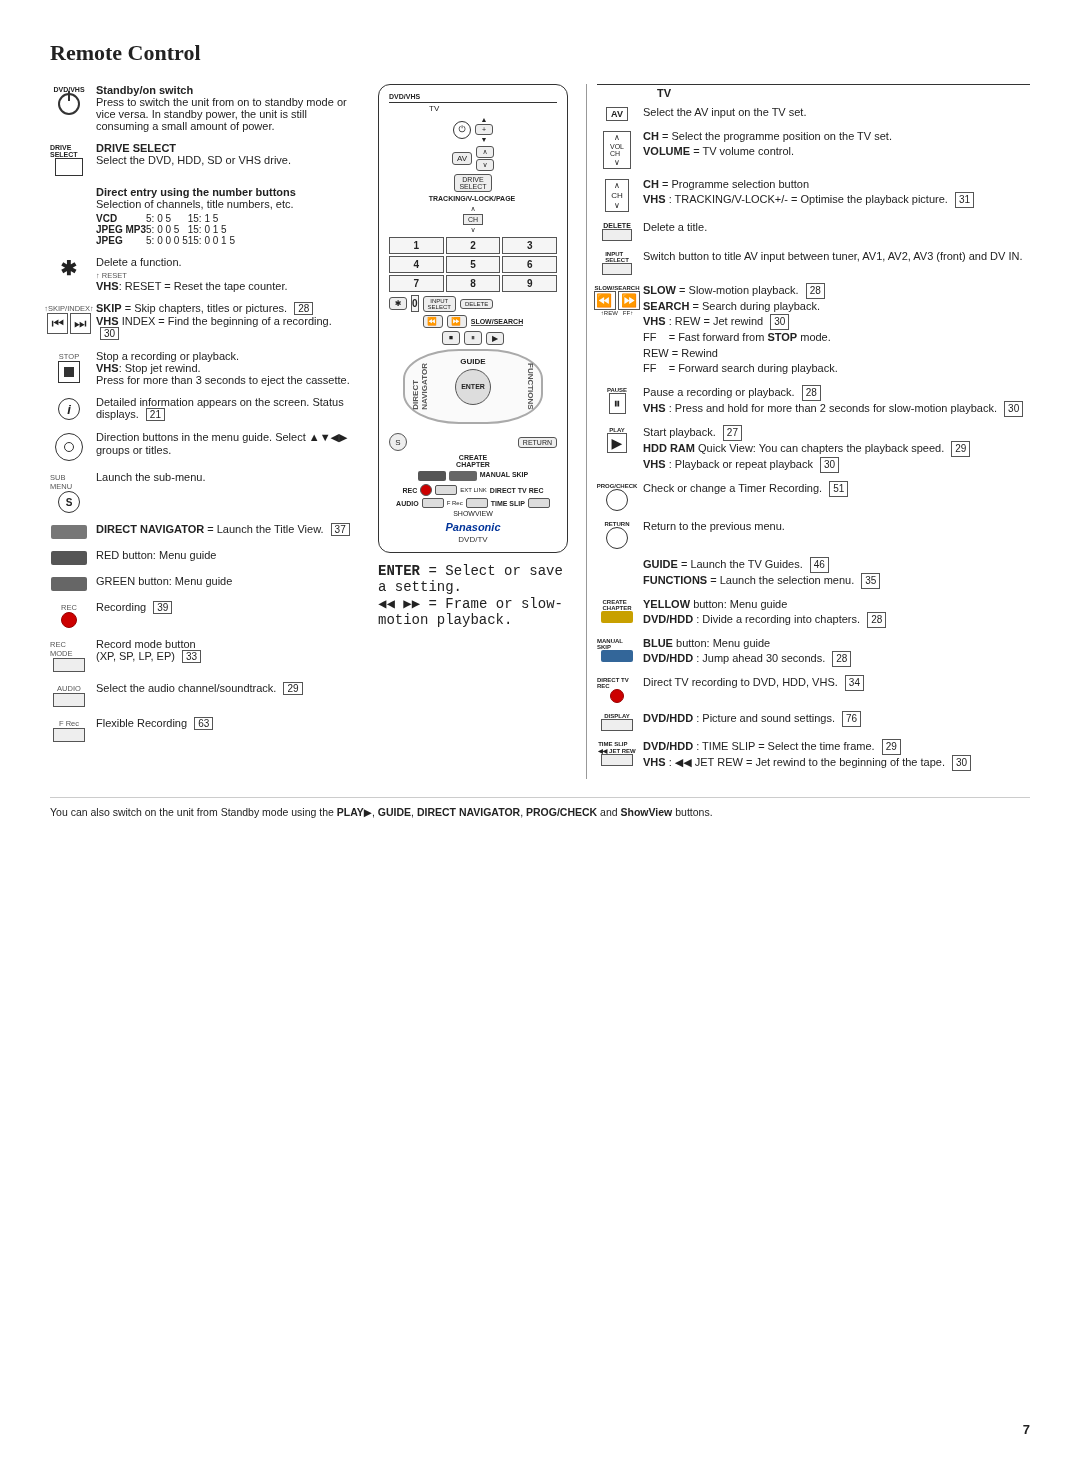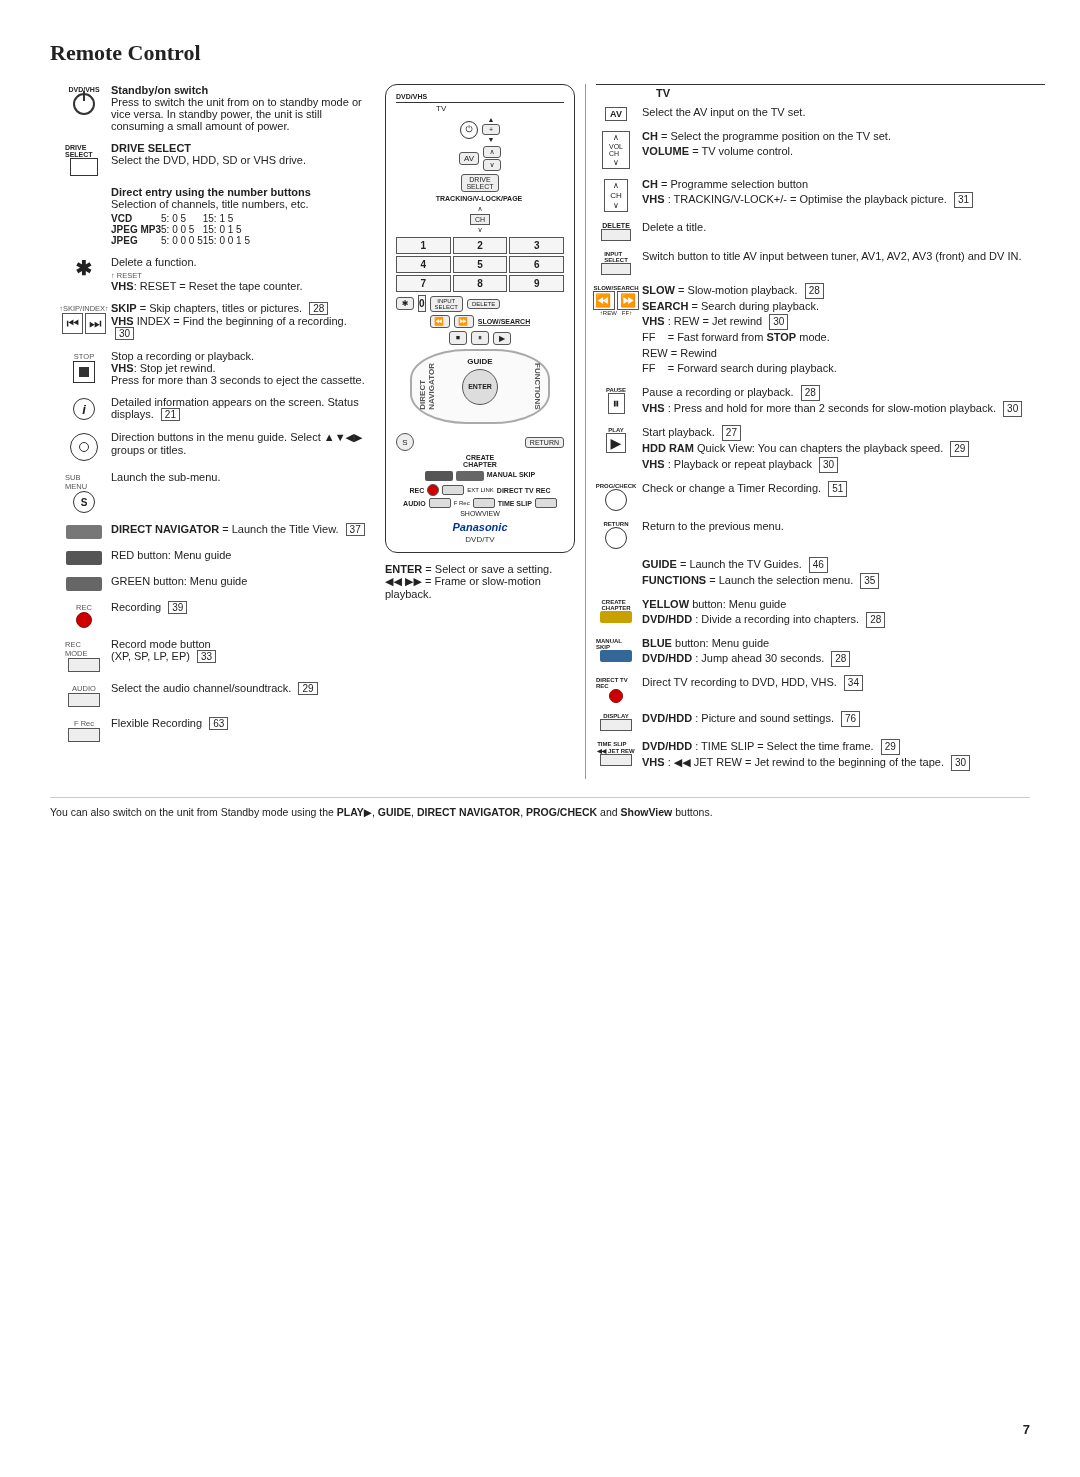--- a/index.html
+++ b/index.html
@@ -13,23 +13,22 @@
       padding: 40px 50px 40px 50px;
     }
     h1 {
       font-size: 22px;
       font-weight: bold;
       margin-bottom: 18px;
       font-family: 'Times New Roman', serif;
     }
     .main-layout {
       display: flex;
-      gap: 0;
+      gap: 8px;
       width: 100%;
-      margin-left: 15px;
     }
     
     .left-col {
       width: 310px;
       flex-shrink: 0;
       padding-right: 10px;
     }
     
     .center-col {
       width: 210px;
@@ -601,21 +600,21 @@
         <div class="r-small-btn"></div>
         <div style="font-size:7px; font-weight:bold;">TIME SLIP</div>
         <div class="r-small-btn"></div>
       </div>
       <div style="font-size:7px; text-align:center; margin:1px 0;">SHOWVIEW</div>
 
       <div class="panasonic-logo">Panasonic</div>
       <div class="dvd-tv-label">DVD/TV</div>
     </div>
 
-    <div class="enter-note" style="margin-top:10px; font-size:11px; width:190px;">
+    <div class="enter-note" style="margin-top:10px; font-size:14px; width:190px;font-family:Liberation Mono, monospace;">
       <strong>ENTER</strong>
       <span>= Select or save a setting.</span>
       <br>
       <span>◀◀  ▶▶ = Frame or slow-motion playback.</span>
     </div>
   </div>
 
   <div class="right-col">
 
     <div style="border-top:1.5px solid #333; margin-bottom:6px; padding-top:2px; display:flex; align-items:center; gap:4px;">

